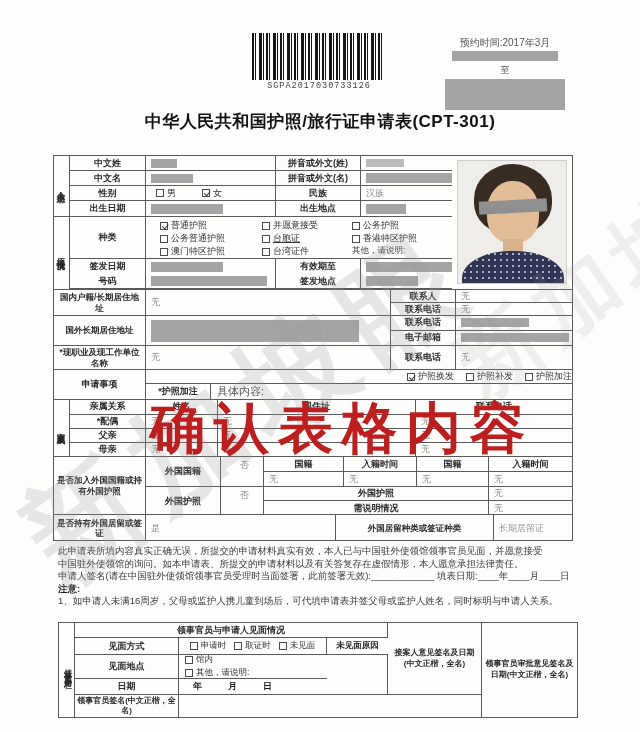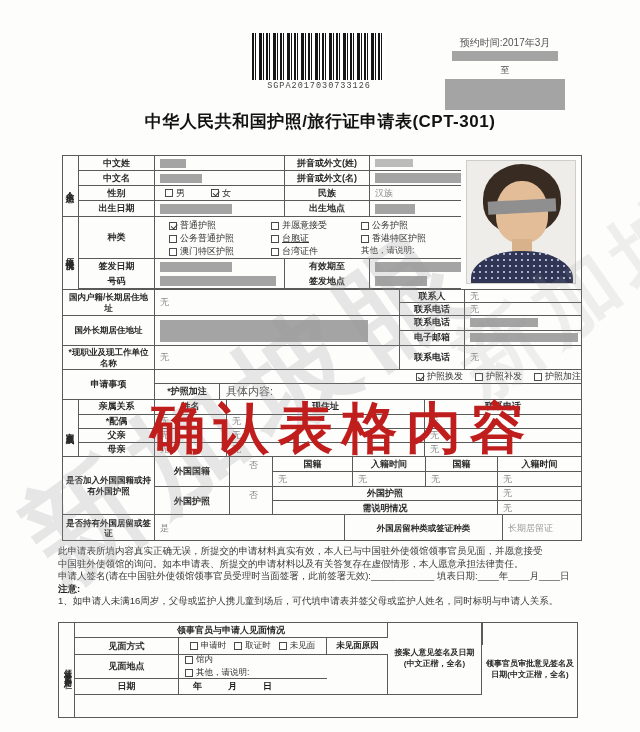--- a/index.html
+++ b/index.html
@@ -98,21 +98,21 @@
 
   <div class="appt">
     <div>预约时间:2017年3月</div>
     <div class="redact" style="width:106px;height:10px;margin:1px auto 1px;"></div>
     <div style="font-size:9px;">至</div>
     <div class="redact" style="width:120px;height:31px;margin:2px auto 0;"></div>
   </div>
 
   <div class="title">中华人民共和国护照/旅行证申请表(CPT-301)</div>
 
-  <div class="tbl" style="left:62px; top:155px; width:520px; height:386px;">
+  <div class="tbl" style="left:53px; top:155px; width:520px; height:386px;">
 
     <div style="display:flex; border-bottom:1px solid #5a5a5a;">
       <div style="width:398px;">
 
         <div style="display:flex;">
           <div class="vstrip" style="height:61px; border-bottom:1px solid #5a5a5a;">个人信息</div>
           <div style="width:382px;">
             <div class="frow" style="height:15px;">
               <div class="cell lab" style="width:76px;">中文姓</div>
               <div class="cell val" style="width:130px;">
@@ -390,21 +390,21 @@
     <div>此申请表所填内容真实正确无误，所提交的申请材料真实有效，本人已与中国驻外使领馆领事官员见面，并愿意接受</div>
     <div>中国驻外使领馆的询问。如本申请表、所提交的申请材料以及有关答复存在虚假情形，本人愿意承担法律责任。</div>
     <div>申请人签名(请在中国驻外使领馆领事官员受理时当面签署，此前签署无效):____________ 填表日期:____年____月____日</div>
     <div class="bold">注意:</div>
     <div>1、如申请人未满16周岁，父母或监护人携儿童到场后，可代填申请表并签父母或监护人姓名，同时标明与申请人关系。</div>
   </div>
 
   <div class="tbl" style="left:58px; top:622px; width:520px; height:96px;">
     <div style="display:flex; height:94px;">
       <div class="vstrip" style="height:94px; font-size:8px; letter-spacing:2px;">领事官员专用栏</div>
-      <div style="flex:1; display:flex; flex-direction:row;">
+      <div style="flex:1; display:flex; flex-direction:column;">
         <div style="display:flex; height:72px; border-bottom:1px solid #5a5a5a;">
           <div style="width:313px; display:flex; flex-direction:column;">
             <div class="frow" style="height:15px;">
               <div class="cell lab" style="flex:1;">领事官员与申请人见面情况</div>
             </div>
             <div class="frow" style="height:17px;">
               <div class="cell lab" style="width:104px;">见面方式</div>
               <div class="cell" style="width:148px; gap:8px; font-size:8.5px;">
                 <span class="cbi" style="font-size:8.5px;">
                     <span class="cb"></span>
@@ -444,20 +444,21 @@
                     <span style="margin-left:26px;">日</span>
                   </div>
                 </div>
               </div>
               <div class="cell" style="flex:1;"></div>
             </div>
           </div>
           <div class="cell lab wrap" style="width:94px; font-size:8px; line-height:1.35; padding:2px 3px;">接案人意见签名及日期(中文正楷，全名)</div>
         </div>
         <div style="display:flex; height:22px;">
+          <div class="cell lab wrap" style="width:104px; font-size:8px; line-height:1.25;">领事官员签名(中文正楷，全名)</div>
           <div class="cell" style="flex:1;"></div>
         </div>
       </div>
       <div class="cell lab wrap nbr" style="width:95px; font-size:8px; line-height:1.35; padding:2px 3px; height:94px;">领事官员审批意见签名及日期(中文正楷，全名)</div>
     </div>
   </div>
 
   <div class="wm wm1">新加坡眼</div>
   <div class="wm wm2">新加坡眼</div>
   <div class="overlay">确认表格内容</div>

